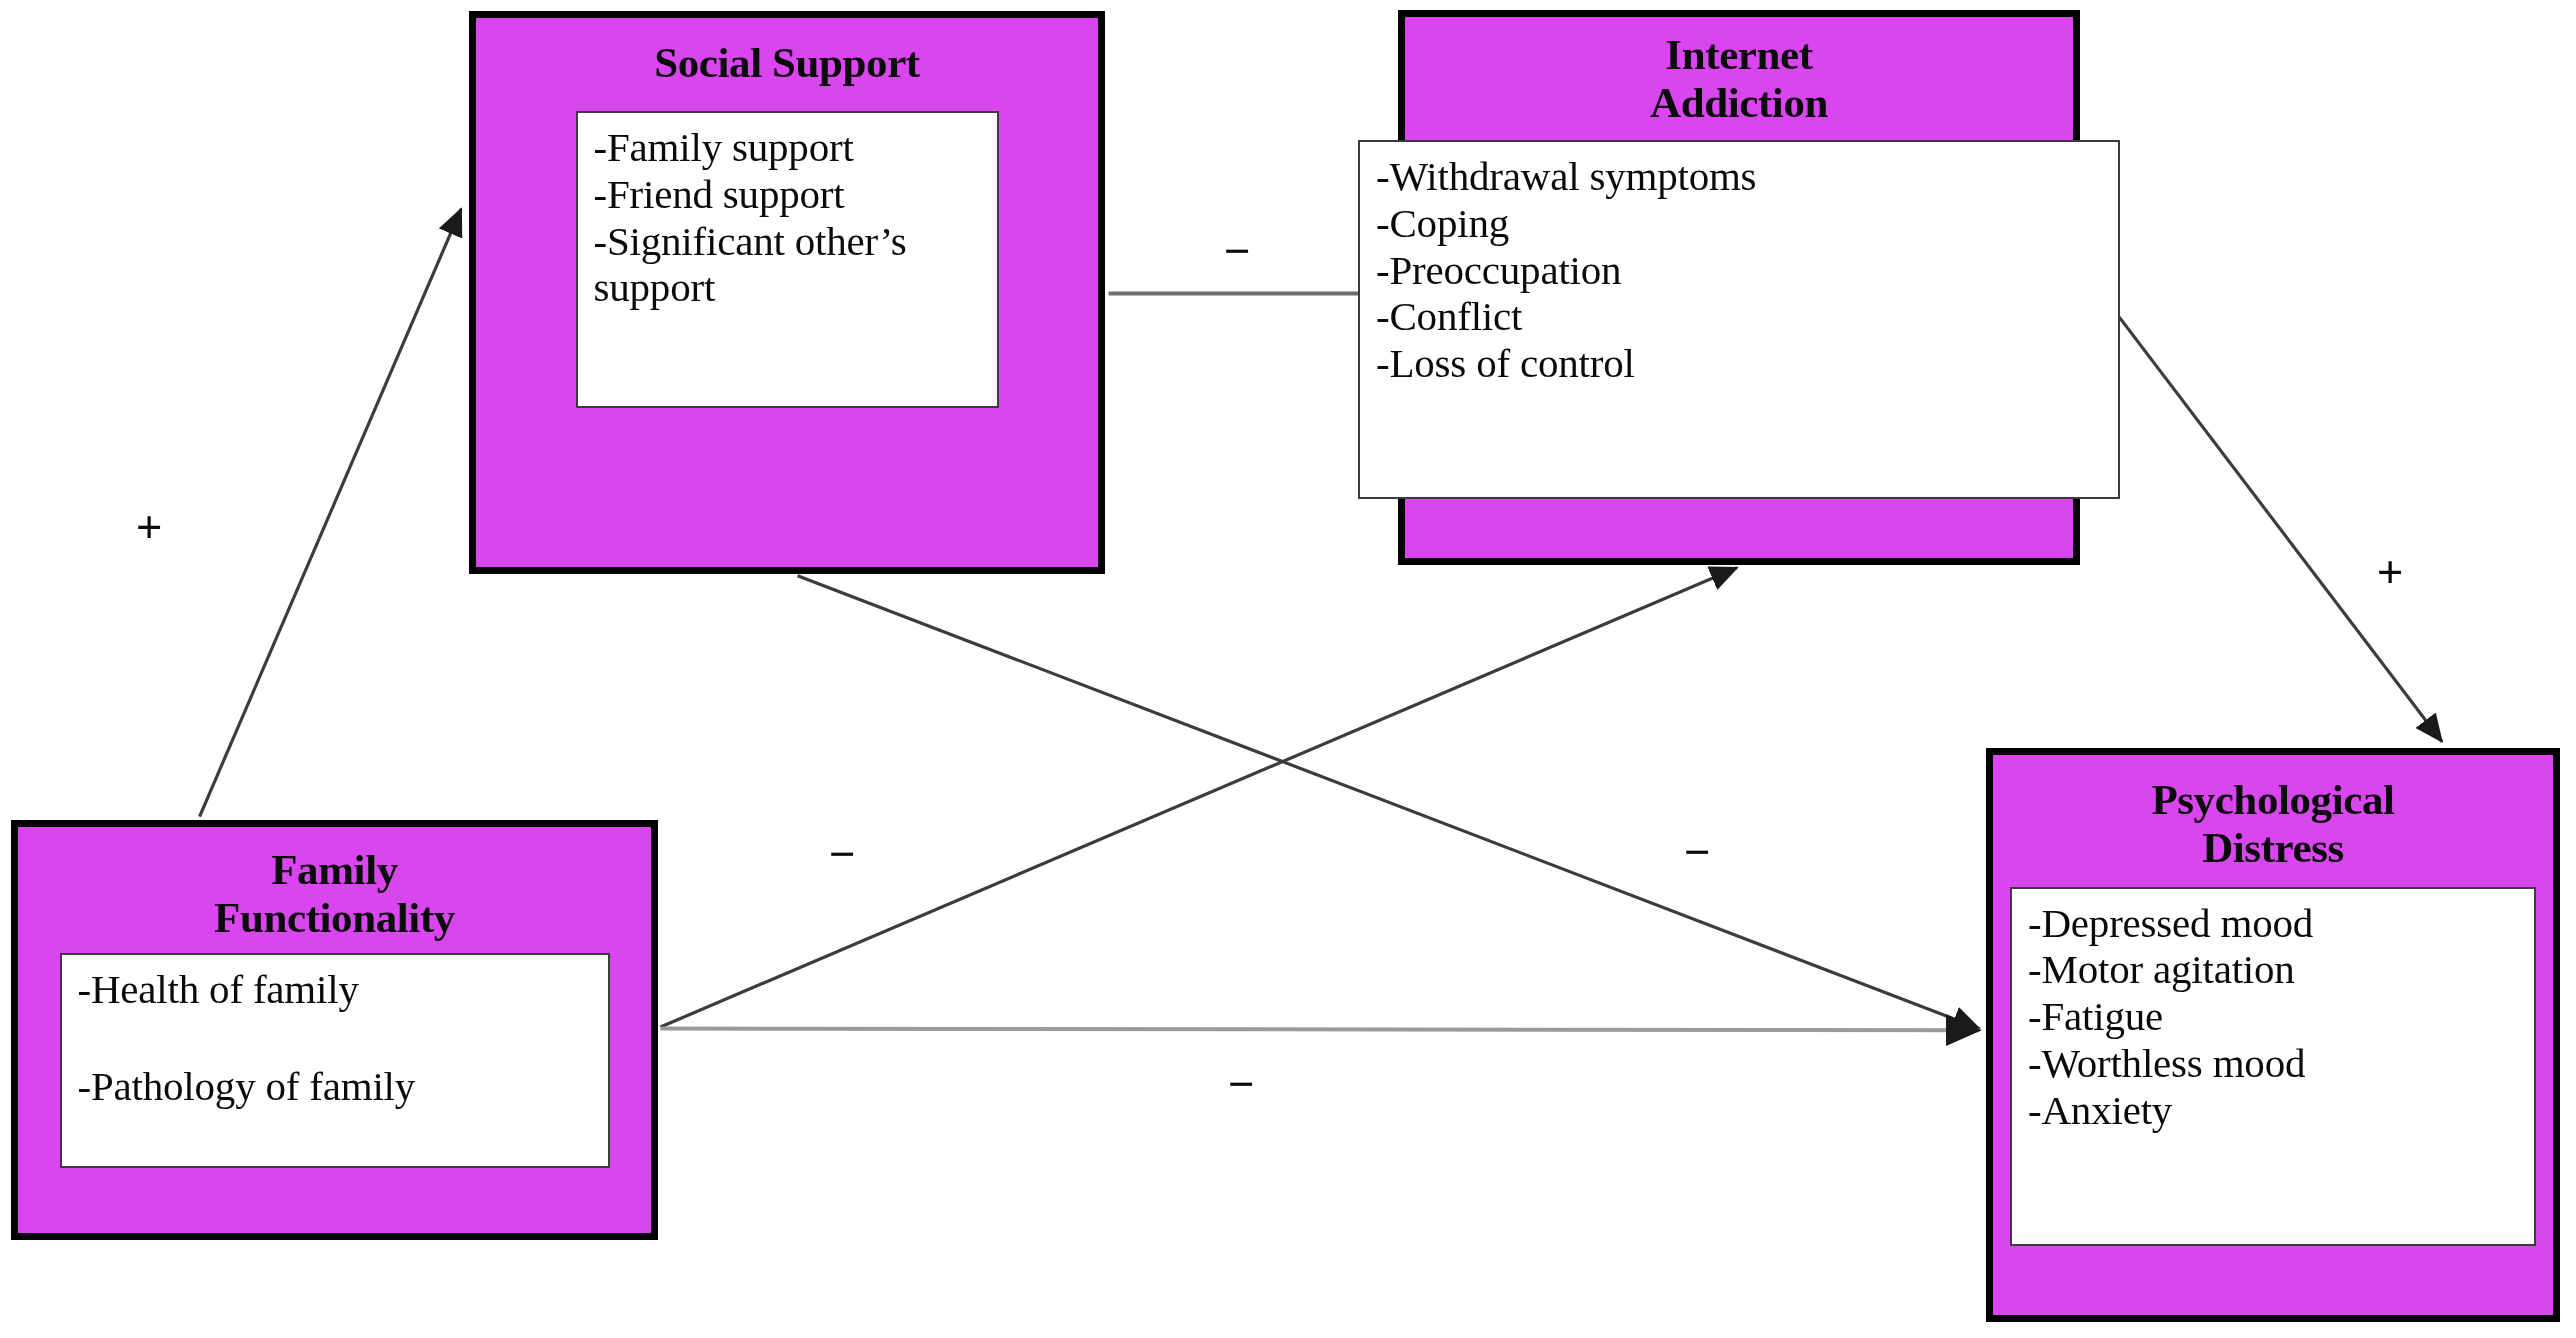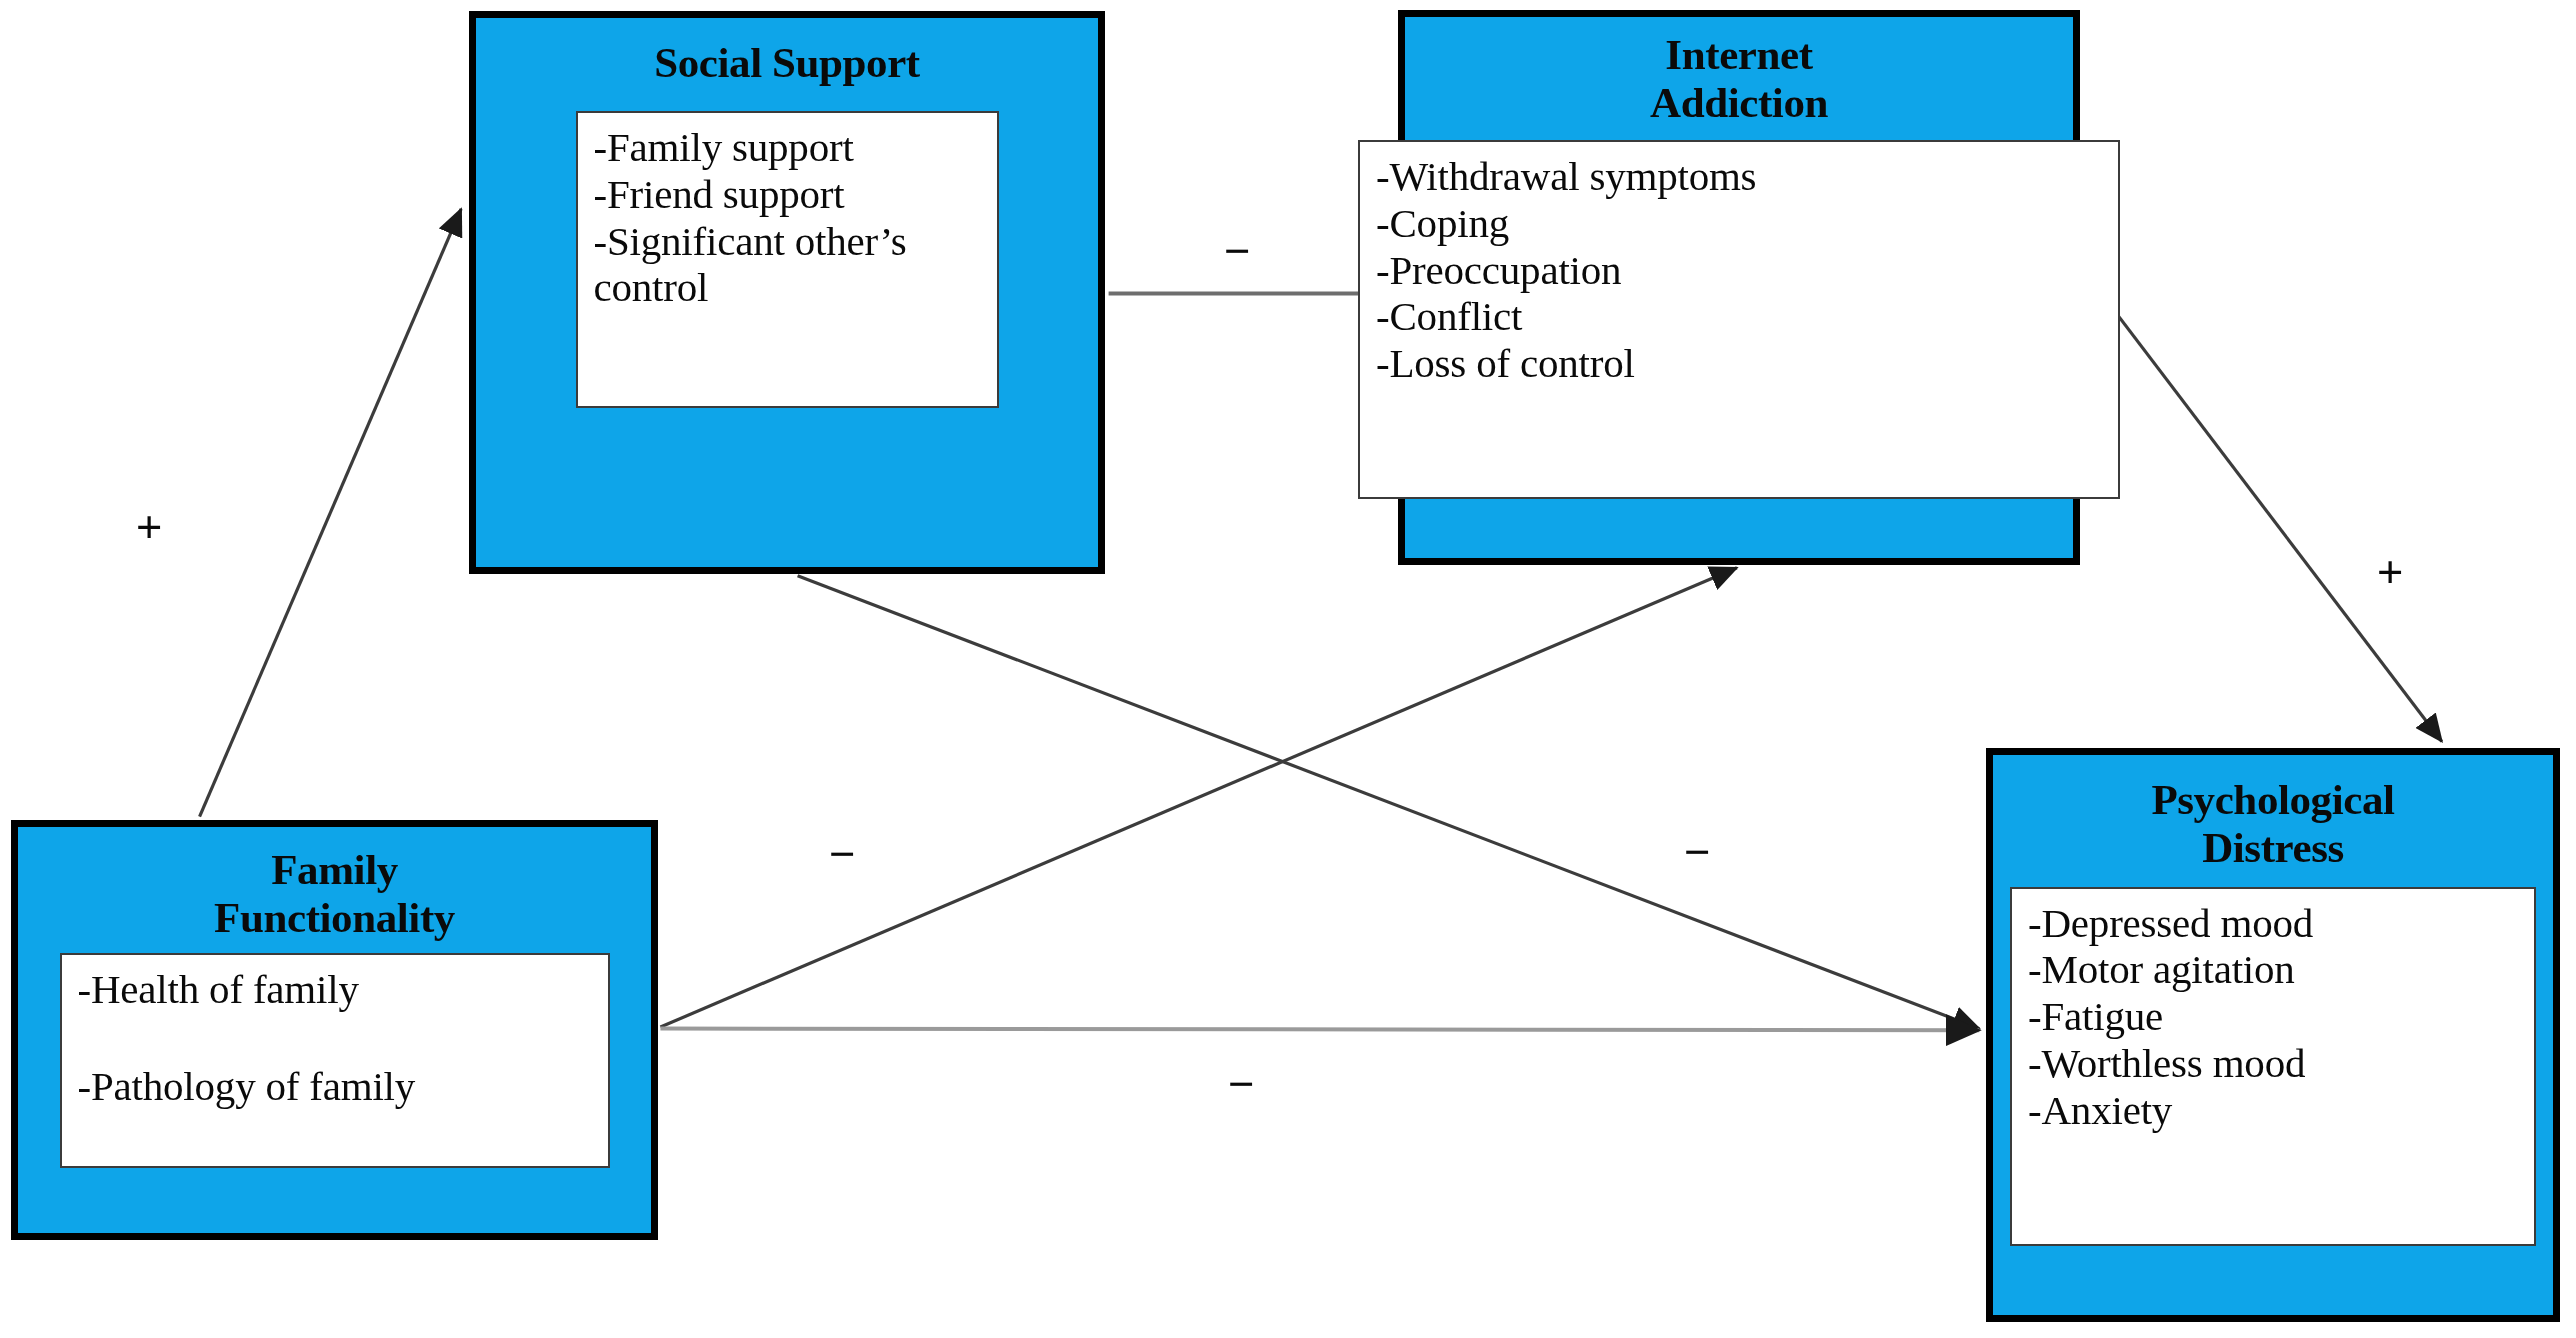--- a/index.html
+++ b/index.html
@@ -20,21 +20,21 @@
     left: 0;
     top: 0;
     width: 2576px;
     height: 1338px;
     pointer-events: none;
   }
   .node {
     position: absolute;
     box-sizing: border-box;
     border: 7.2px solid #000000;
-    background: #0ea5e9;
+    background: #d946ef;
     display: flex;
     flex-direction: column;
     align-items: center;
   }
   .node-title {
     font-weight: bold;
     font-size: 43px;
     line-height: 1.12;
     text-align: center;
     color: #0a0a0a;
@@ -132,21 +132,21 @@
   <span class="edge-sign" id="sign-ia-pd">+</span>
   <span class="edge-sign" id="sign-ss-pd">−</span>
   <span class="edge-sign" id="sign-ff-ia">−</span>
   <span class="edge-sign" id="sign-ff-pd">−</span>
 
   <div class="node" id="node-social-support">
     <div class="node-title">Social Support</div>
     <div class="node-list">
       <div class="node-list-item">-Family support</div>
       <div class="node-list-item">-Friend support</div>
-      <div class="node-list-item">-Significant other’s control</div>
+      <div class="node-list-item">-Significant other’s support</div>
     </div>
   </div>
 
   <div class="node" id="node-internet-addiction">
     <div class="node-title">Internet
 Addiction</div>
     <div class="node-list">
       <div class="node-list-item">-Withdrawal symptoms</div>
       <div class="node-list-item">-Coping</div>
       <div class="node-list-item">-Preoccupation</div>

